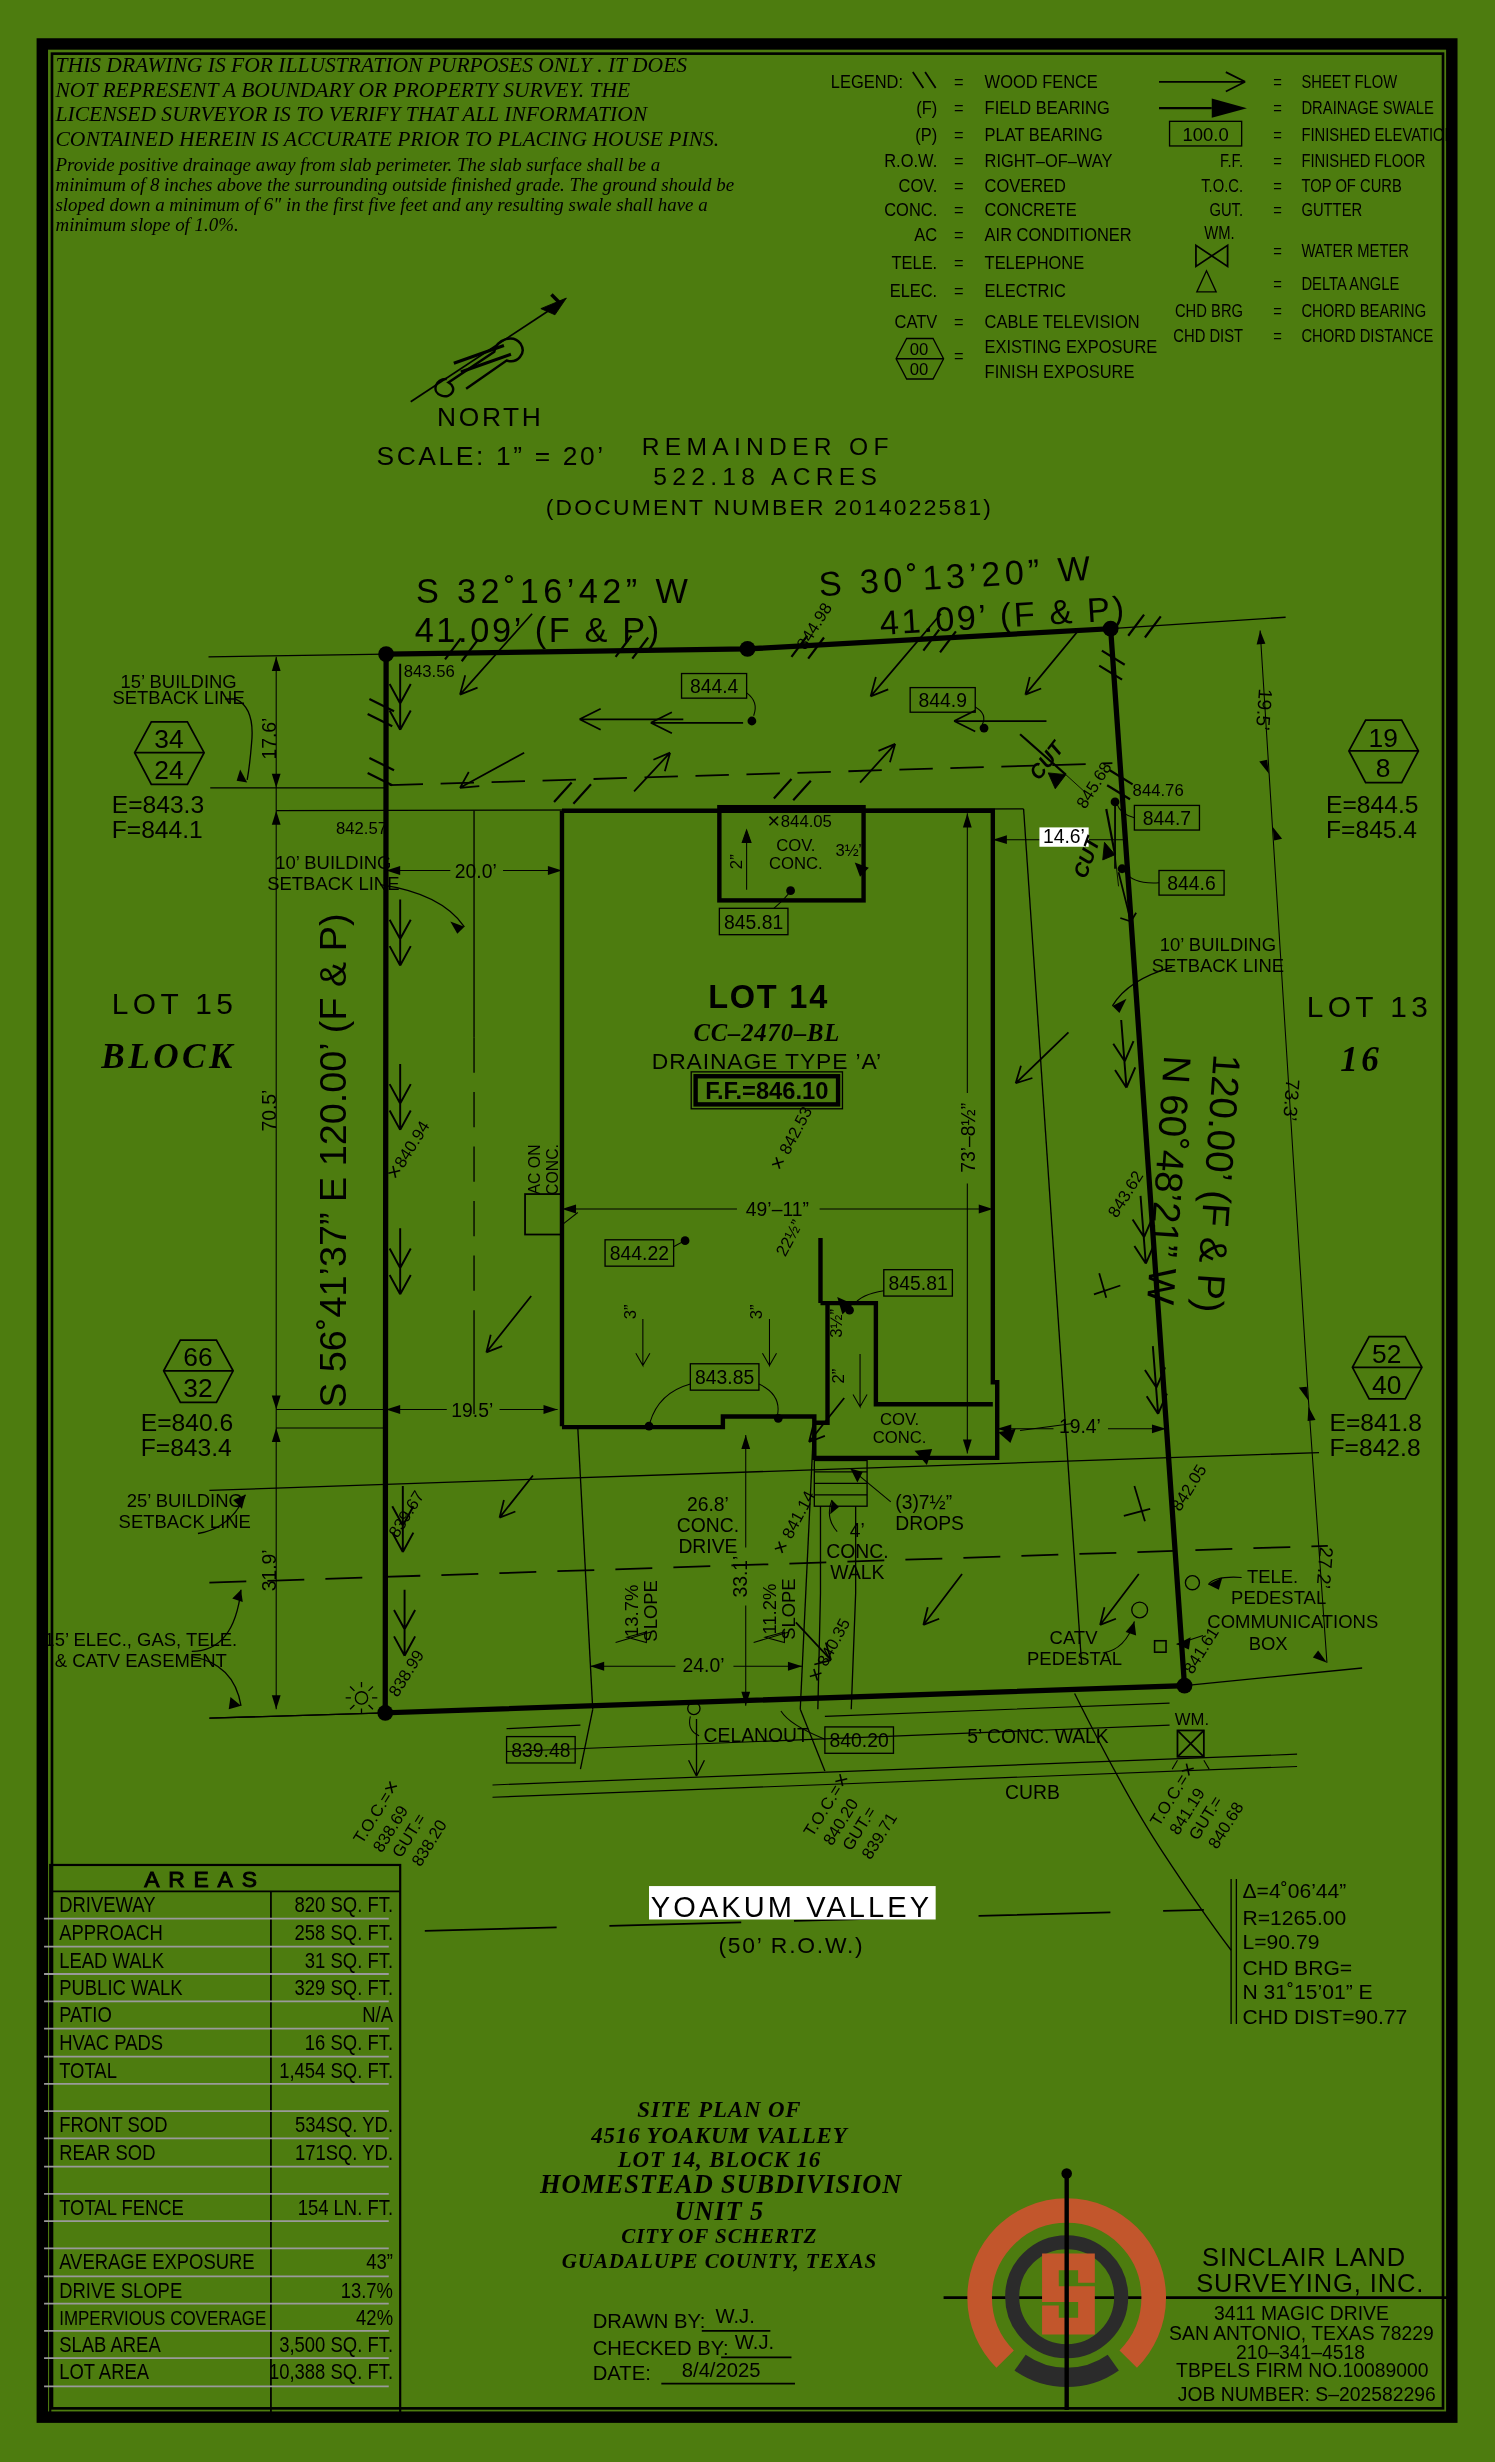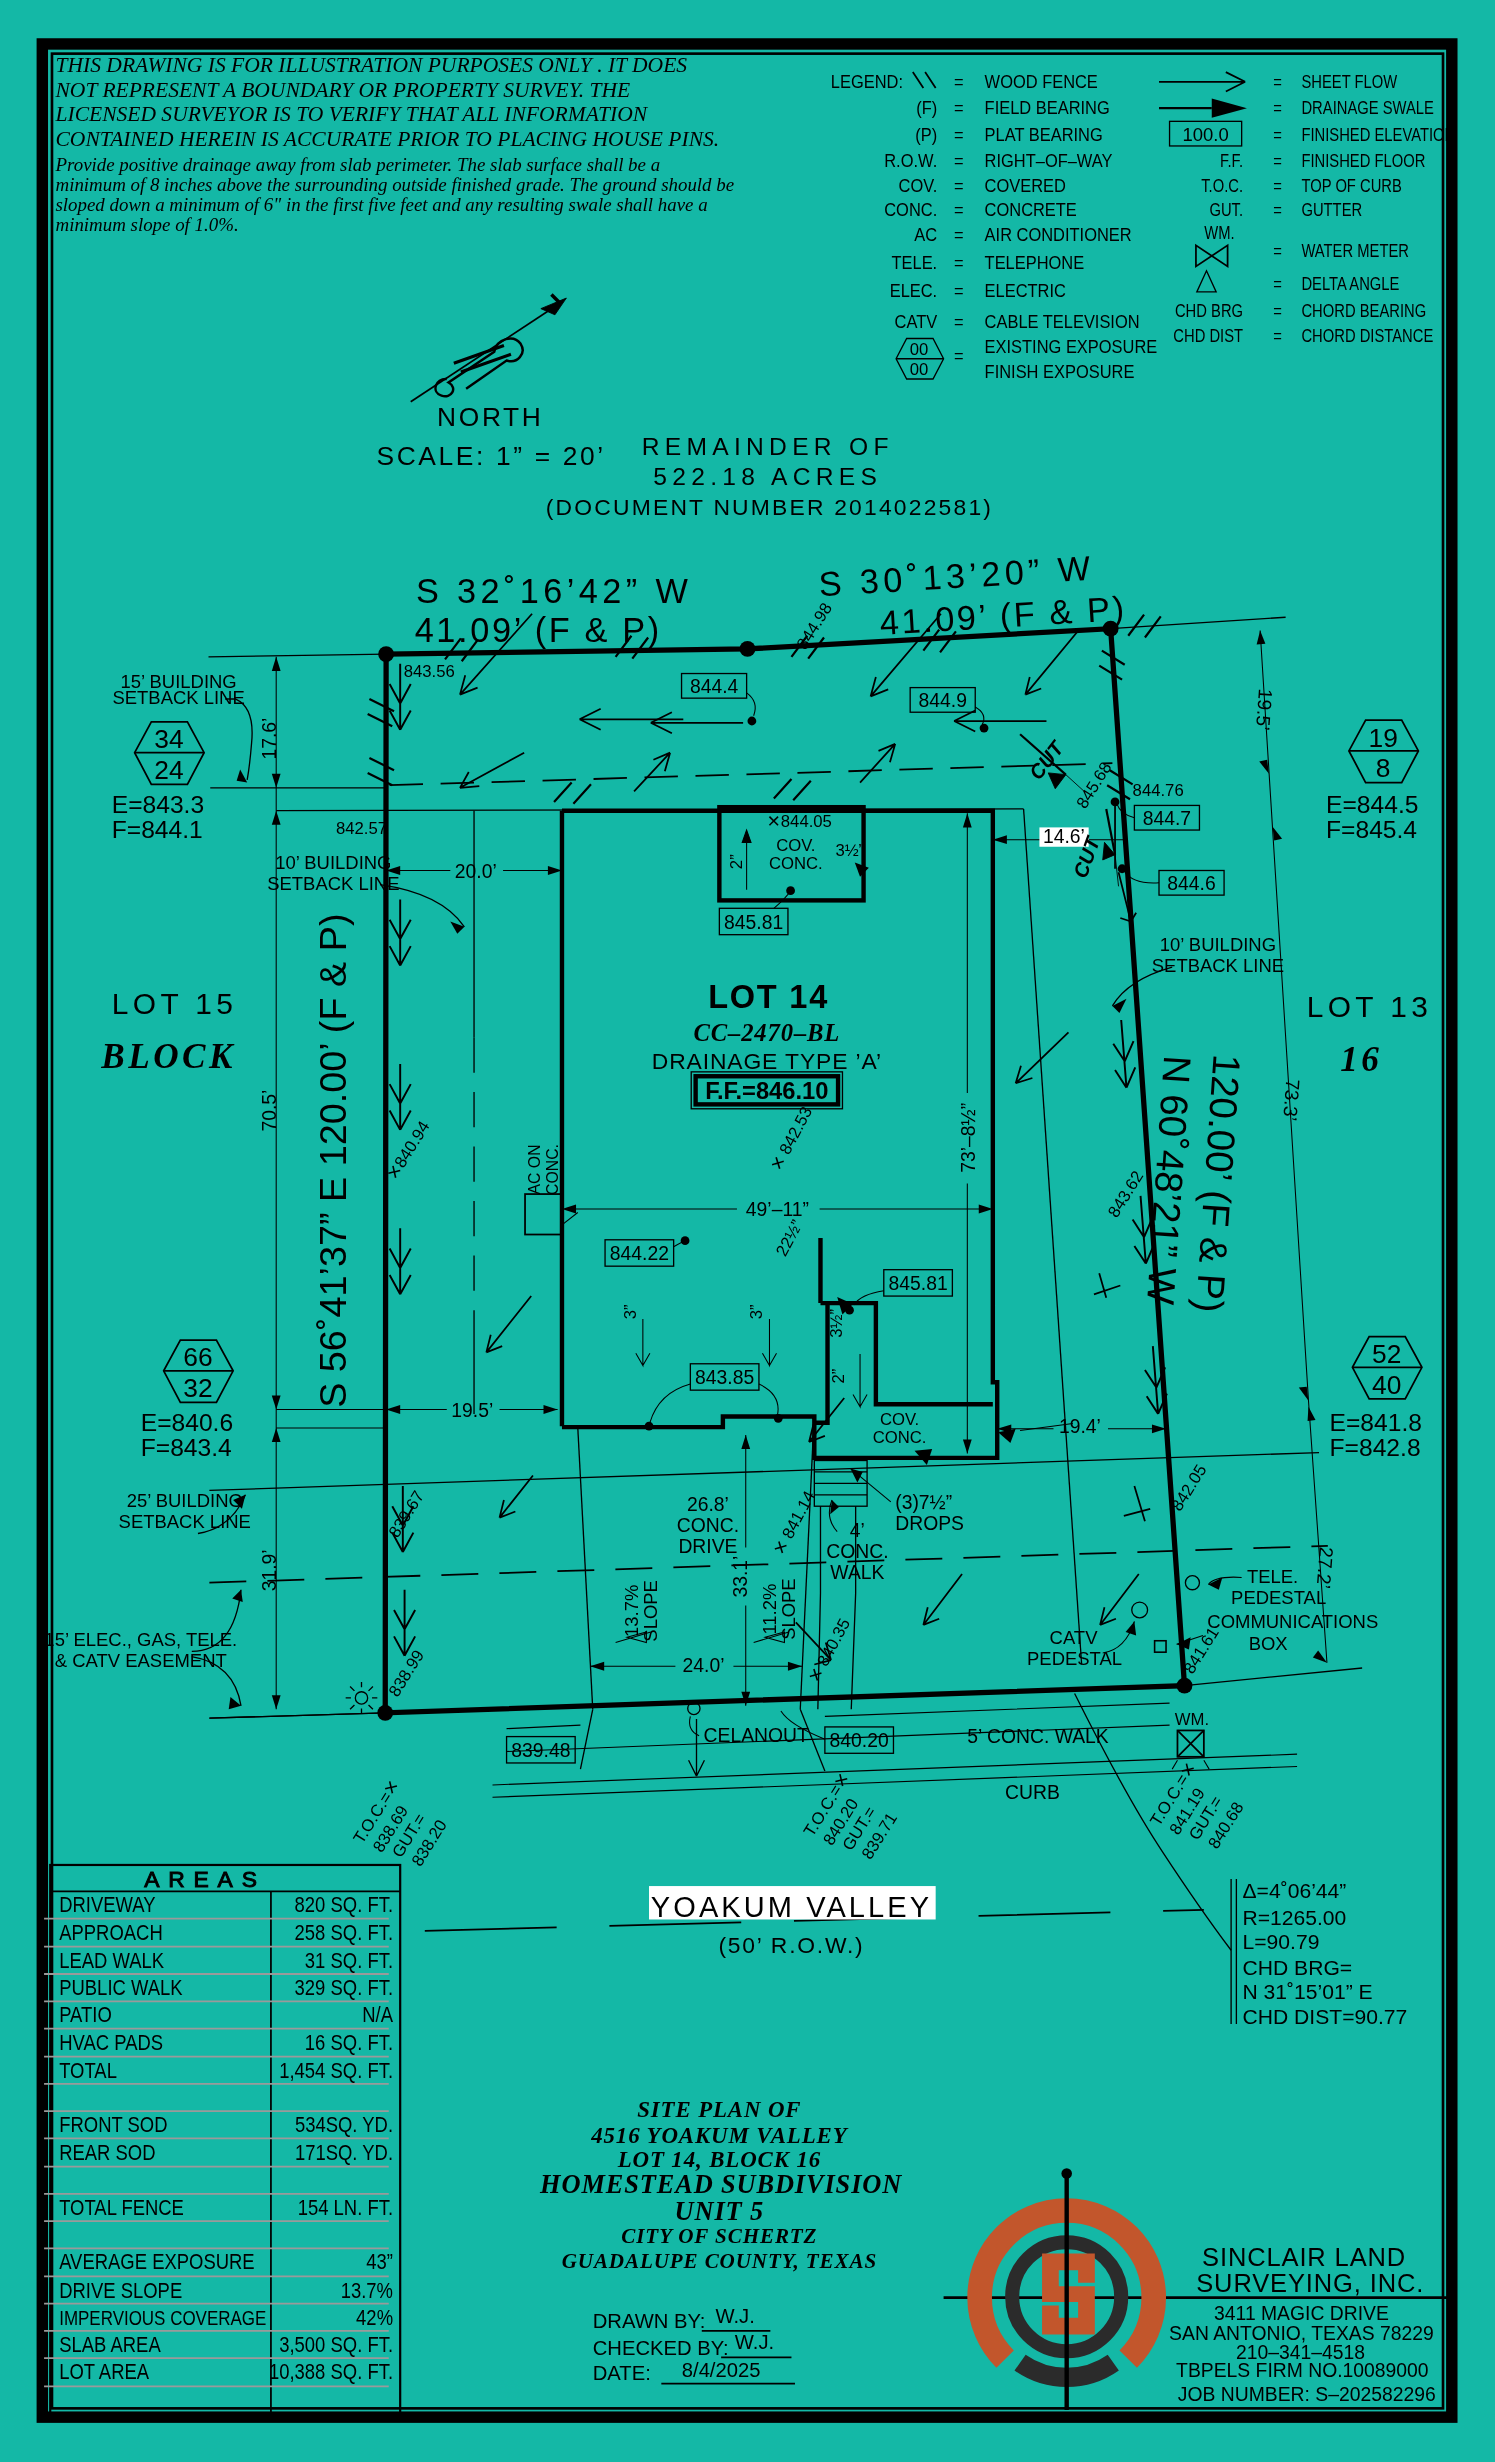--- a/index.html
+++ b/index.html
@@ -1,16 +1,16 @@
 <!DOCTYPE html>
 <html style="font-size:14px"><head>
 <meta charset="utf-8">
 <style>
 html,body{margin:0;padding:0;background:#fff;}
-#page{position:relative;width:1495px;height:2462px;background:#14b8a6;text-align:center;}
+#page{position:relative;width:1495px;height:2462px;background:#4d7c0f;text-align:center;}
 svg{position:absolute;top:0;left:0;}
 text{fill:#000;}
 .t{font-family:"Liberation Sans",sans-serif;}
 .ser{font-family:"Liberation Serif",serif;font-style:italic;}
 .bold{font-weight:bold;}
 </style>
 </head>
 <body>
 <div id="page">
 <svg width="1495" height="2462" viewBox="0 0 1700 2800">

